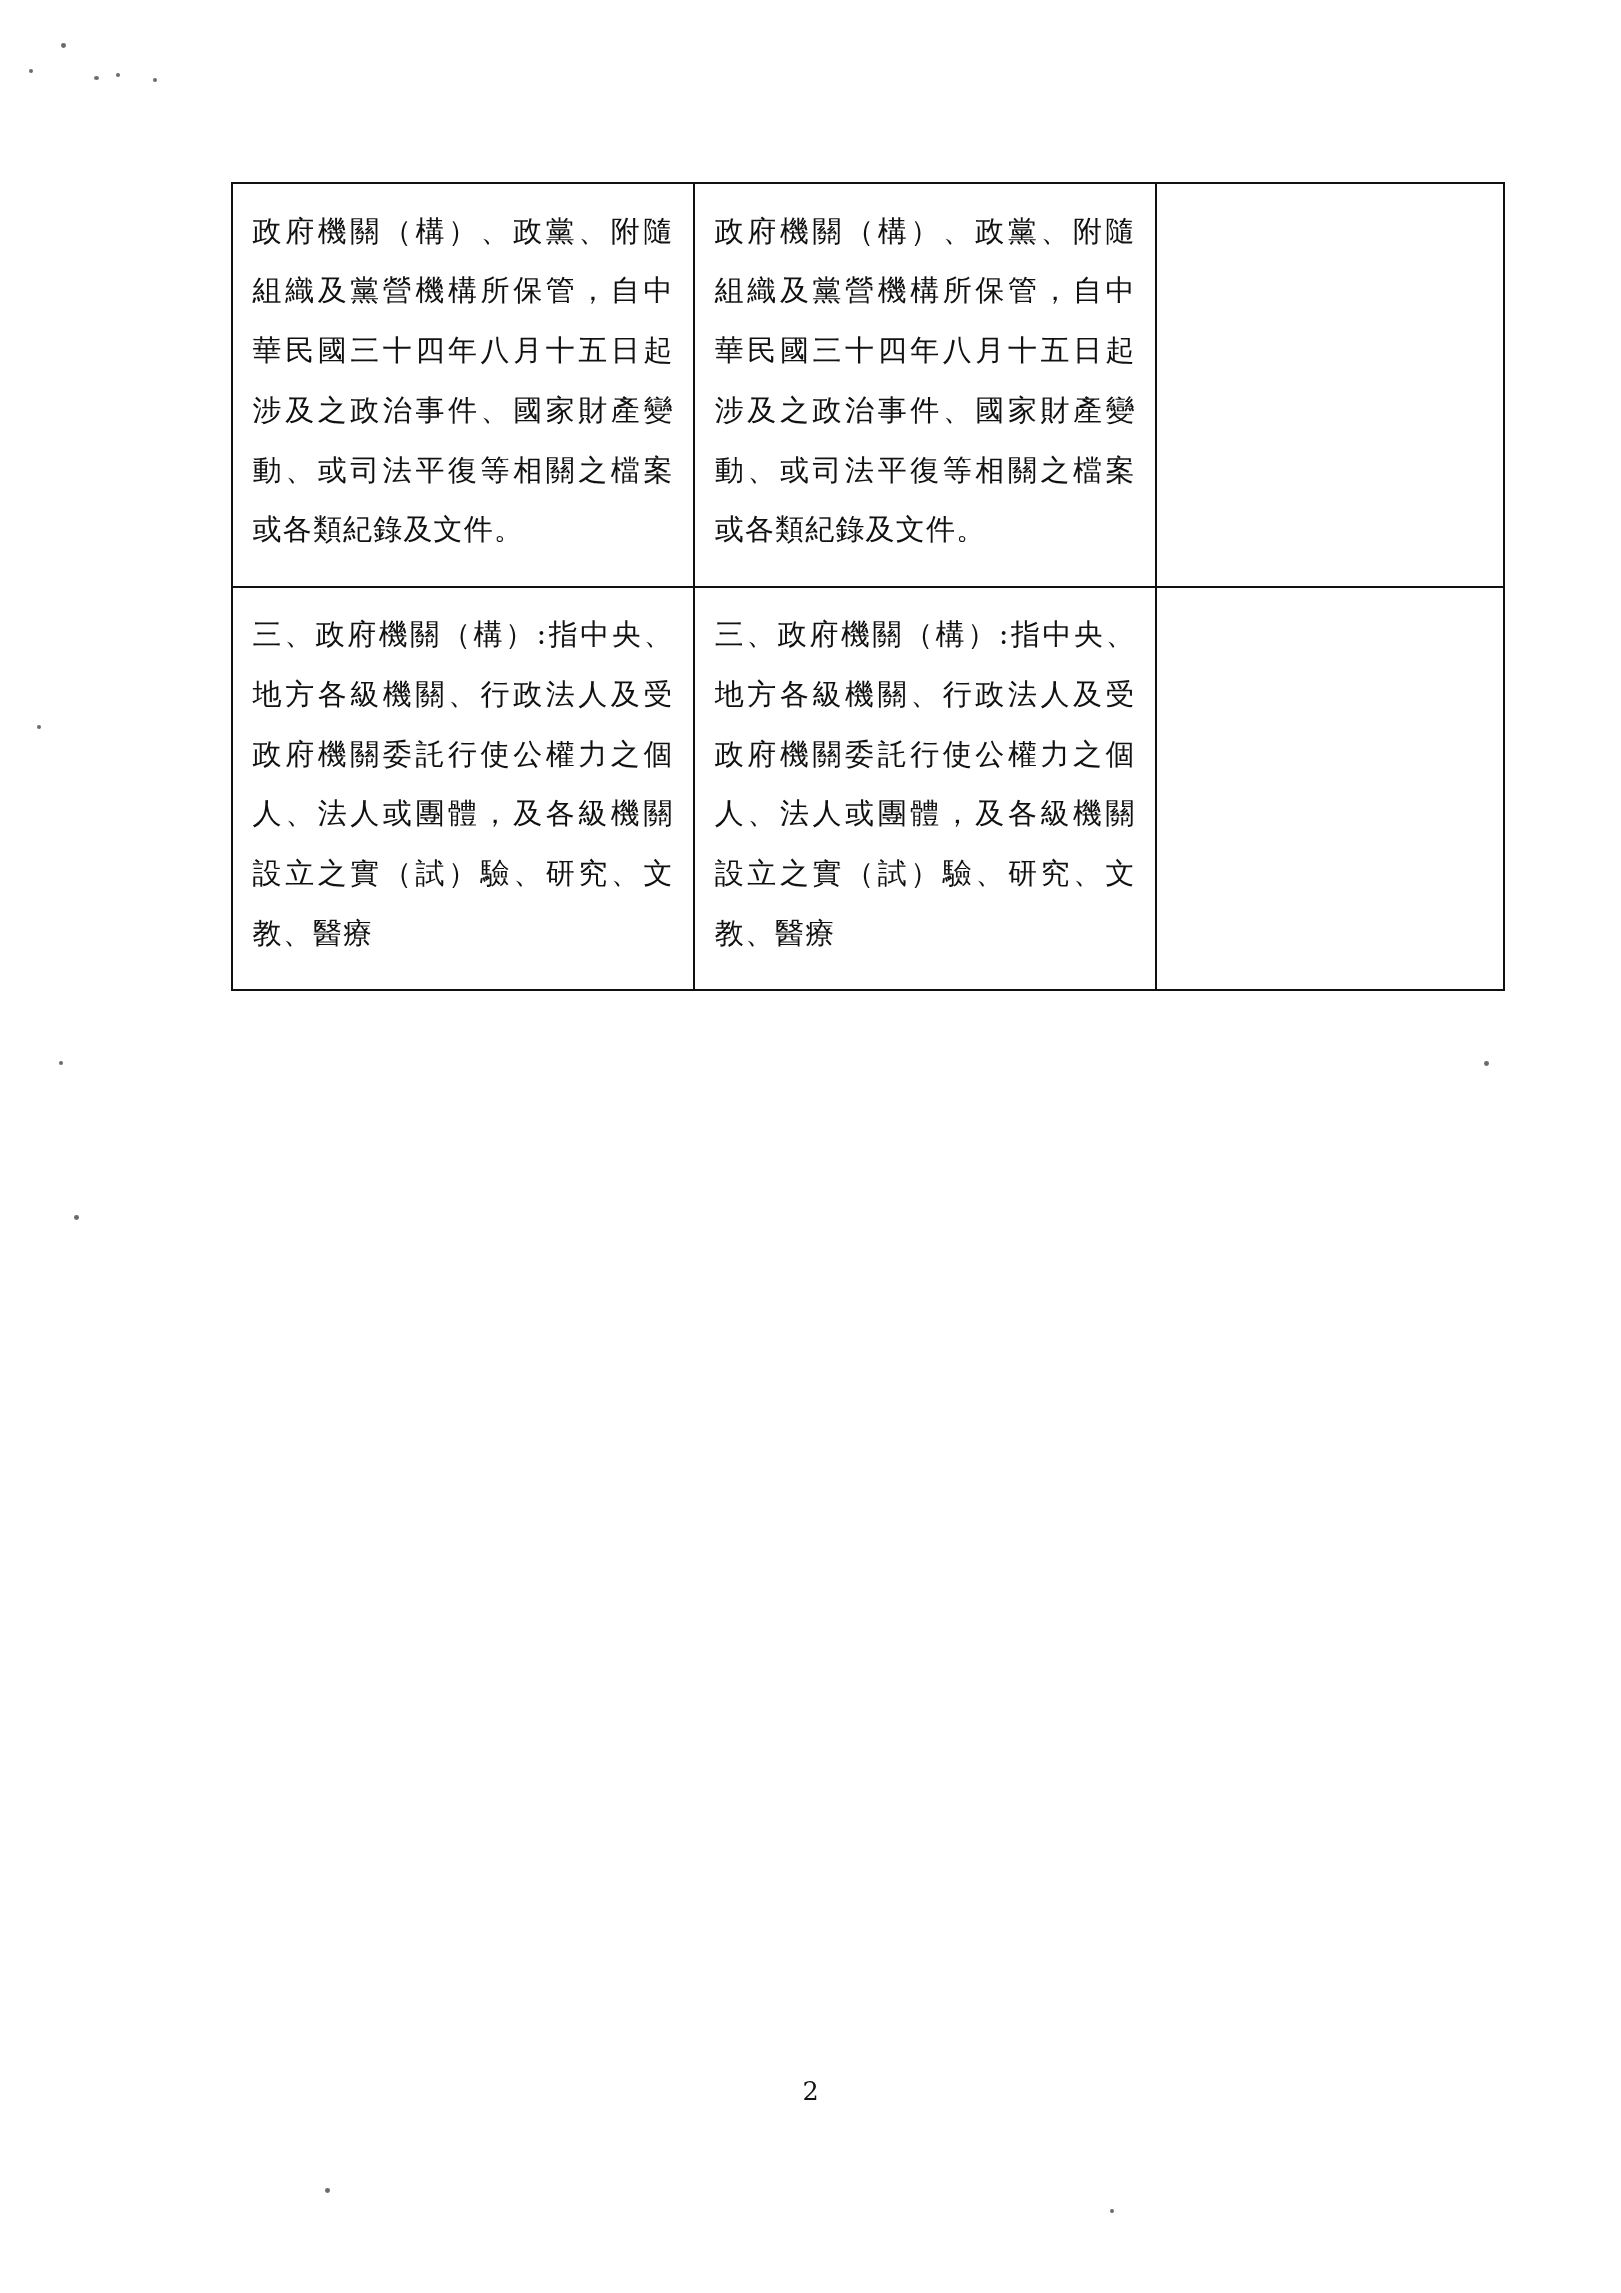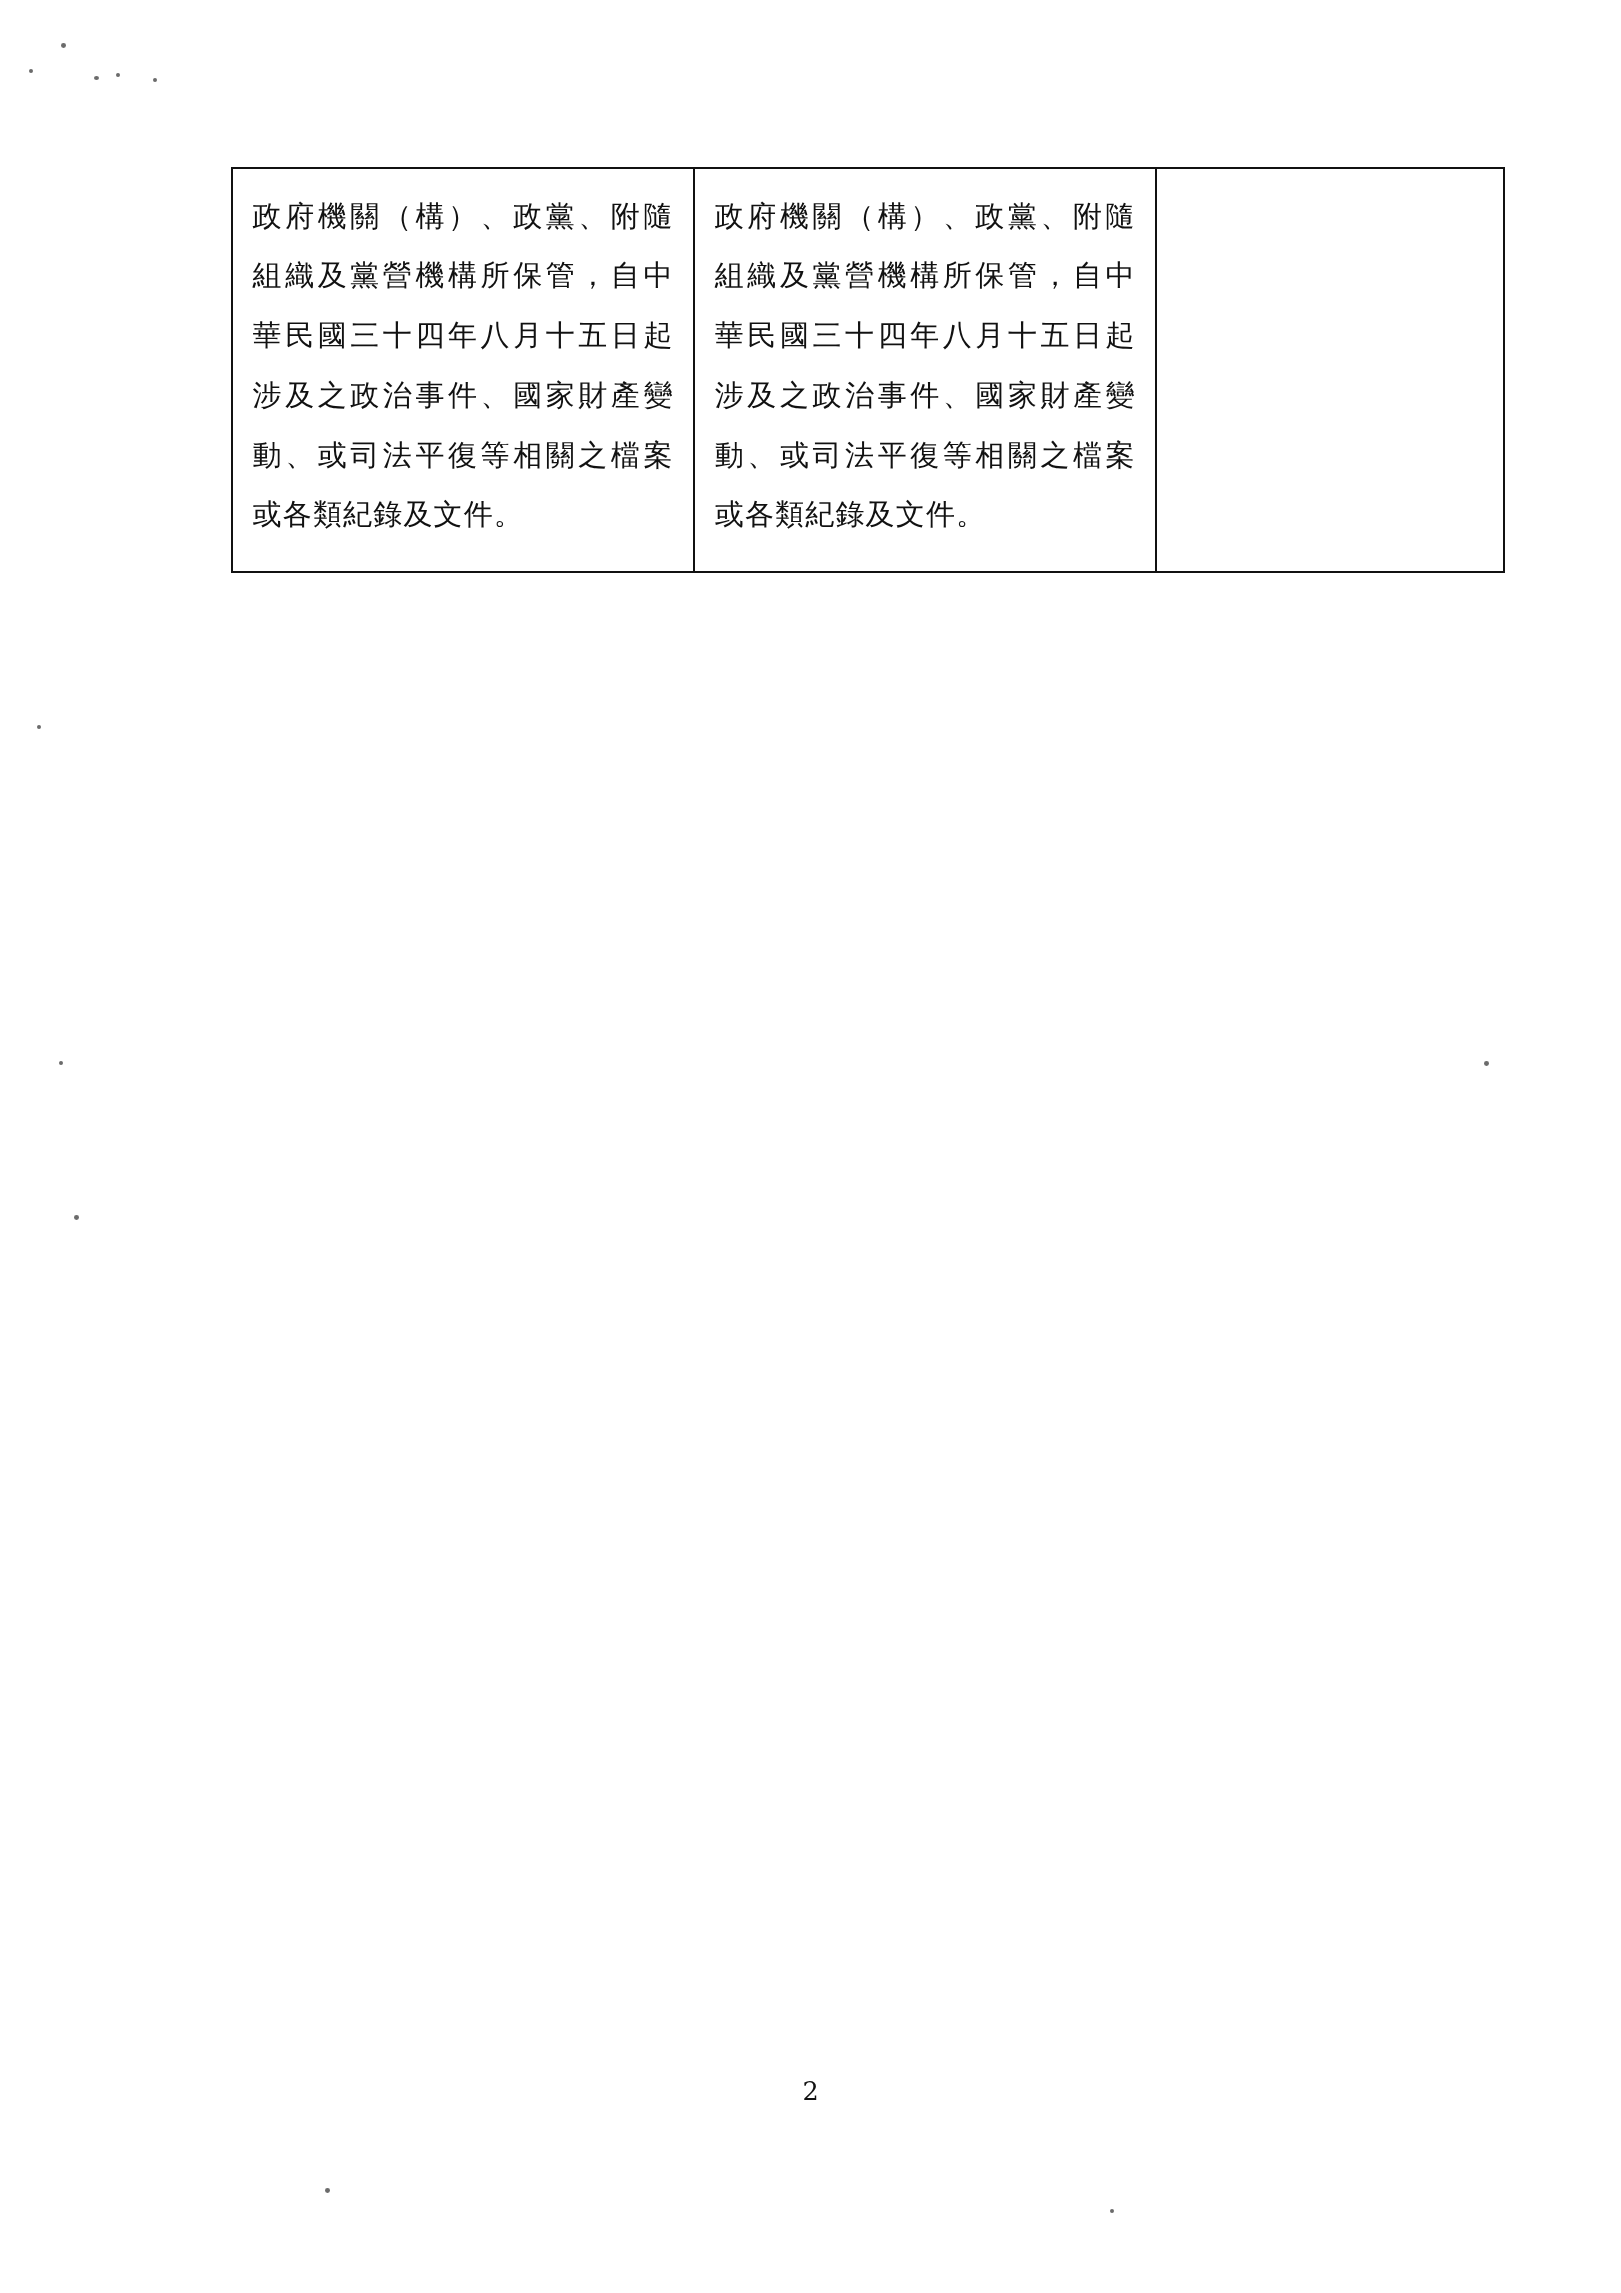--- a/index.html
+++ b/index.html
@@ -26,21 +26,21 @@
 
   .page {
     position: absolute;
     inset: 0;
   }
 
   
   .doc-table {
     position: absolute;
     left: 231px;
-    top: 167px;
+    top: 182px;
     width: 1149px;
     border-collapse: collapse;
     table-layout: fixed;
   }
   .doc-table td {
     border: 2px solid #111111;
     vertical-align: top;
     padding: 17.6px 19.6px 25.5px 19.6px;
   }
   .col-a { width: 421px; }
@@ -83,20 +83,31 @@
         <td class="col-a">
           <div class="cell-text">政府機關（構）、政黨、附隨組織及黨營機構所保管，自中華民國三十四年八月十五日起涉及之政治事件、國家財產變動、或司法平復等相關之檔案或各類紀錄及文件。</div>
         </td>
         <td class="col-b">
           <div class="cell-text">政府機關（構）、政黨、附隨組織及黨營機構所保管，自中華民國三十四年八月十五日起涉及之政治事件、國家財產變動、或司法平復等相關之檔案或各類紀錄及文件。</div>
         </td>
         <td class="col-c">
           <div class="cell-text cell-empty"></div>
         </td>
       </tr>
+      <tr>
+        <td class="col-a">
+          <div class="cell-text">三、政府機關（構）:指中央、地方各級機關、行政法人及受政府機關委託行使公權力之個人、法人或團體，及各級機關設立之實（試）驗、研究、文教、醫療</div>
+        </td>
+        <td class="col-b">
+          <div class="cell-text">三、政府機關（構）:指中央、地方各級機關、行政法人及受政府機關委託行使公權力之個人、法人或團體，及各級機關設立之實（試）驗、研究、文教、醫療</div>
+        </td>
+        <td class="col-c">
+          <div class="cell-text cell-empty"></div>
+        </td>
+      </tr>
     </tbody>
   </table>
 
   <div class="page-number">2</div>
 
   <div id="speck-layer">
       <div class="speck" style="left: 61px; top: 43px; width: 4.9px; height: 4.9px;"></div>
       <div class="speck" style="left: 29px; top: 69px; width: 3.9px; height: 3.9px;"></div>
       <div class="speck" style="left: 94px; top: 76px; width: 4.9px; height: 3.9px;"></div>
       <div class="speck" style="left: 116px; top: 73px; width: 3.9px; height: 3.9px;"></div>

